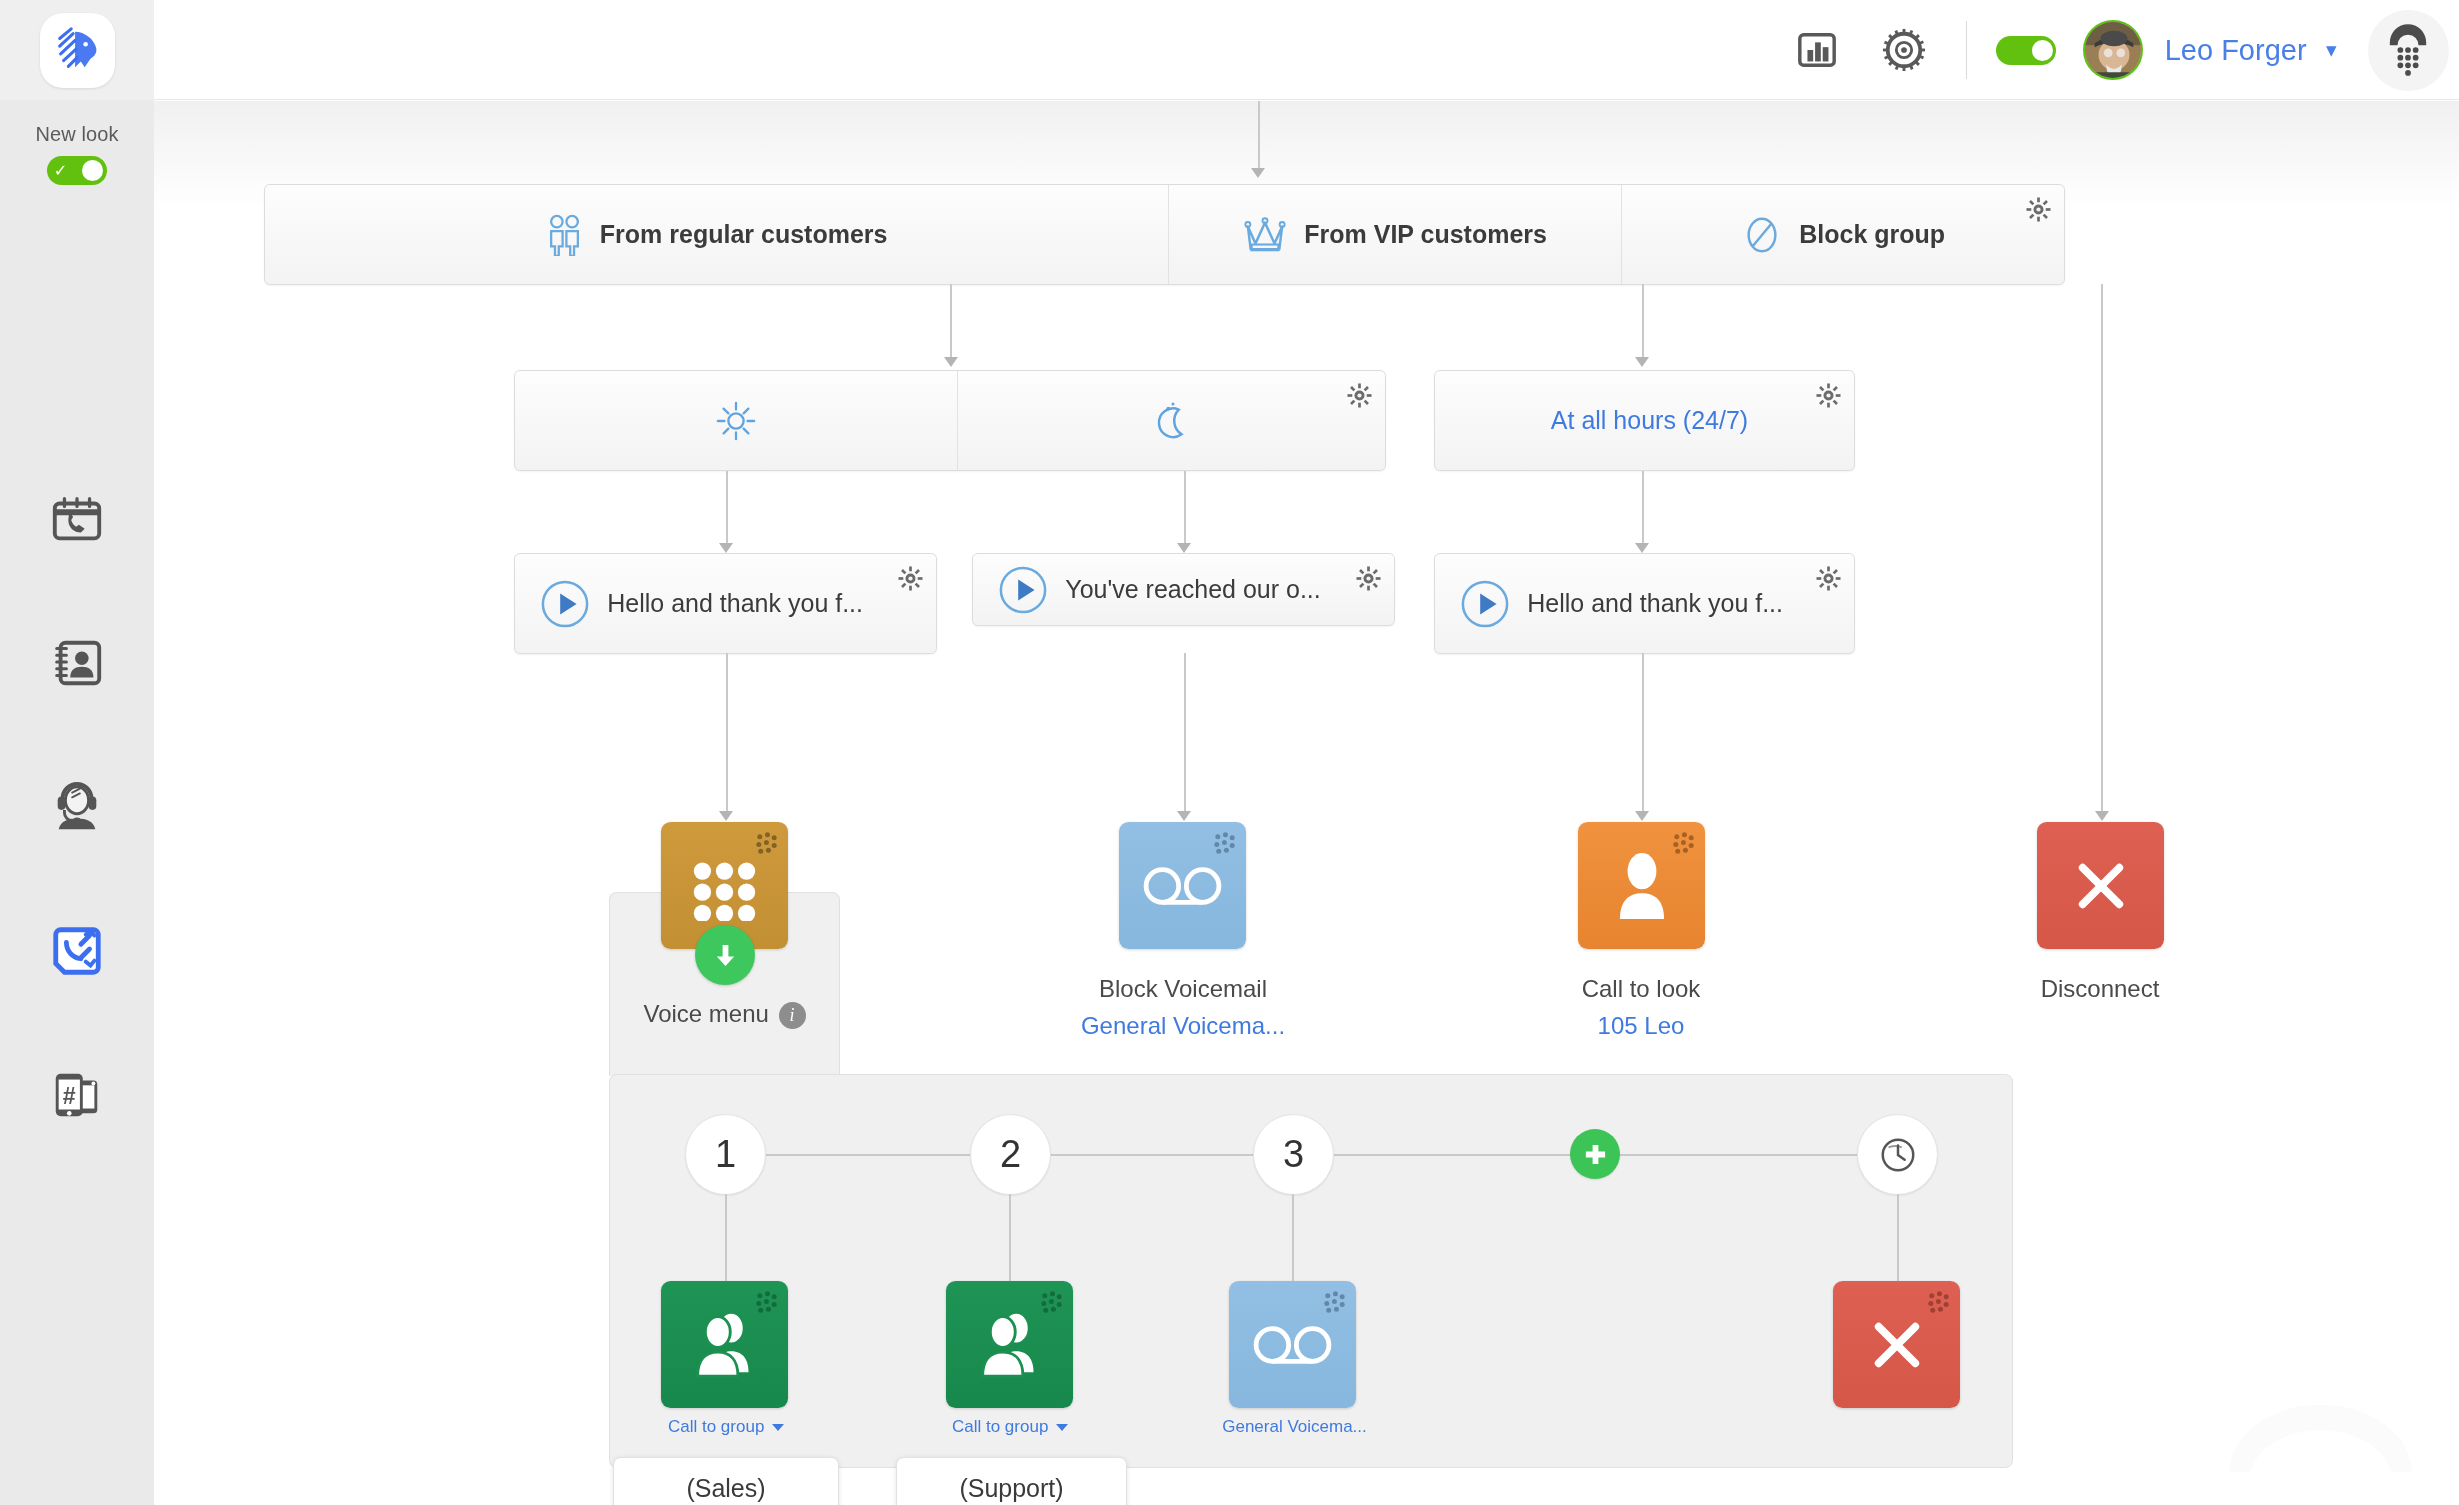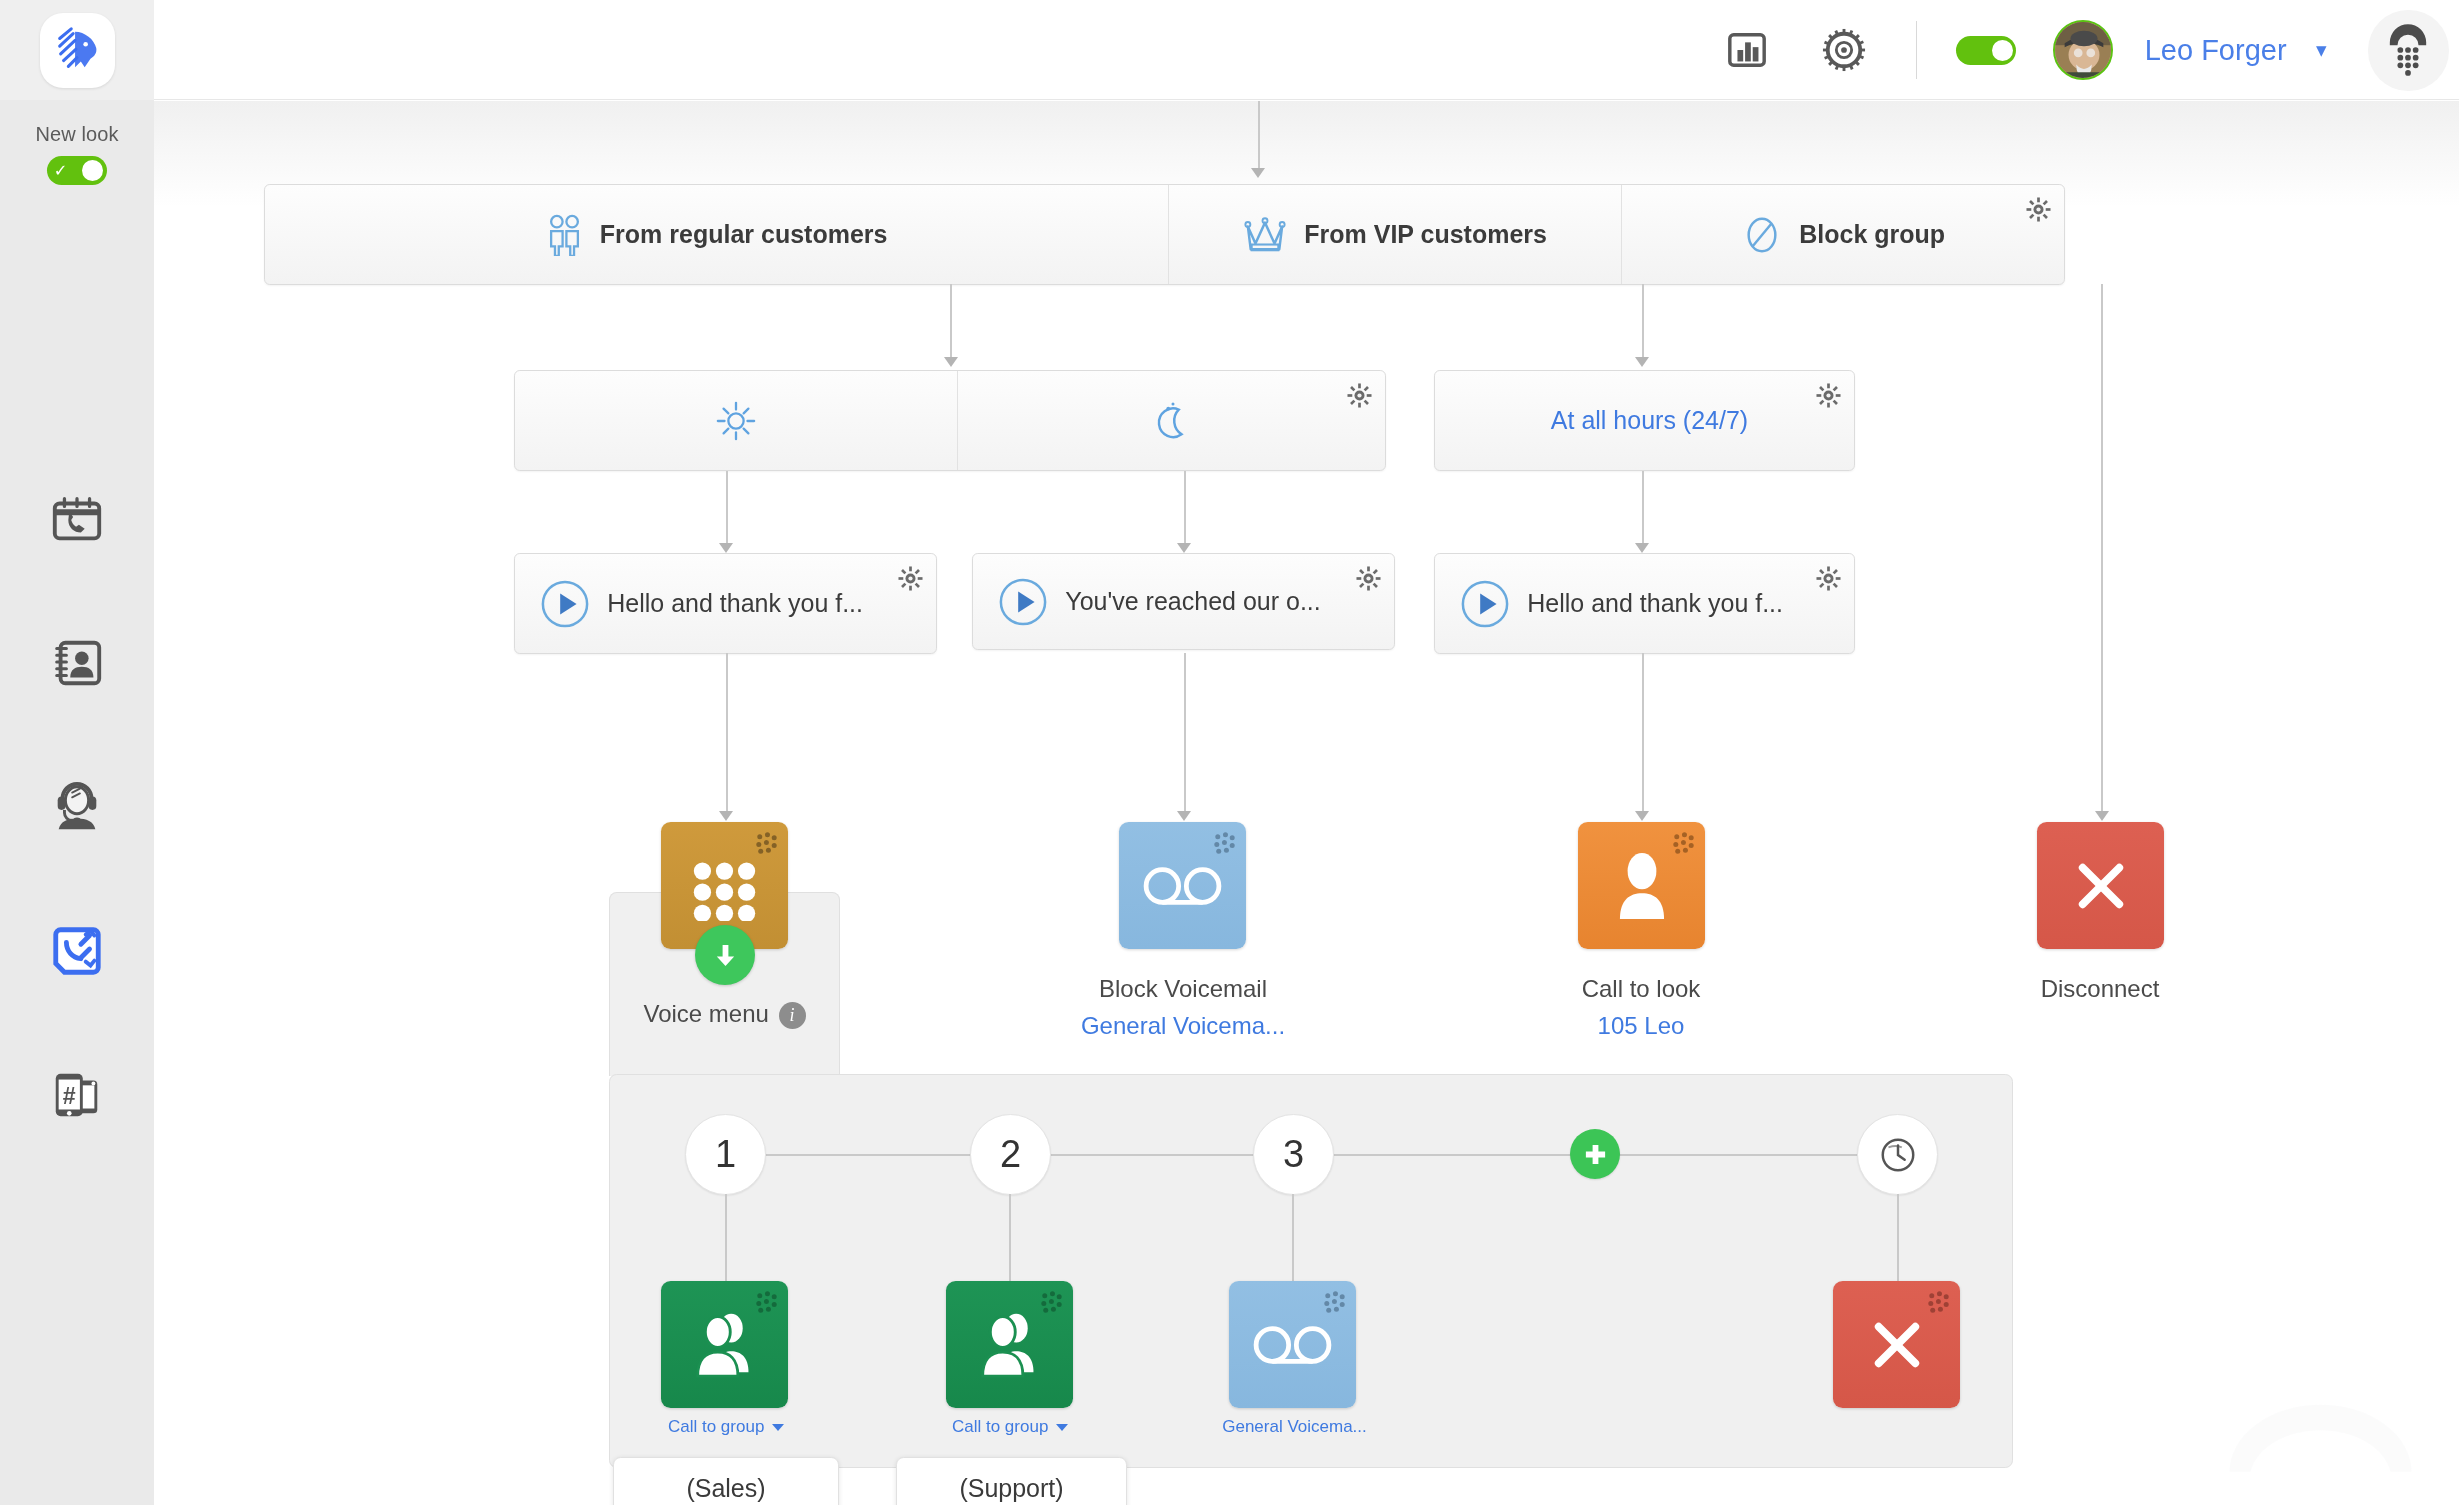--- a/index.html
+++ b/index.html
@@ -56,21 +56,21 @@
 
   
   #header {
     position: absolute; left: 154px; top: 0;
     width: 2306px; height: 100px;
     background: #ffffff;
     border-bottom: 1px solid #e7e7e7;
   }
   #header-right {
     position: absolute; right: 0; top: 0; height: 100px;
-    display: flex; align-items: center; gap: 16px;
+    display: flex; align-items: center; gap: 6px;
   }
   .hdr-icon-btn {
     width: 81px; height: 100px;
     display: flex; align-items: center; justify-content: center;
   }
   .hdr-sep {
     width: 1px; height: 58px; background: #d9d9d9; margin: 0 23px 0 15.4px;
   }
   .hdr-toggle {
     width: 60px; height: 29px; border-radius: 15.4px;
@@ -544,21 +544,21 @@
             <rect x="20.5" y="11.6" width="5" height="2.8"></rect>
           <rect x="11.6" y="0.5" width="2.8" height="5" transform="rotate(45 13 13)"></rect>
           <rect x="11.6" y="20.5" width="2.8" height="5" transform="rotate(45 13 13)"></rect>
           <rect x="0.5" y="11.6" width="5" height="2.8" transform="rotate(45 13 13)"></rect>
           <rect x="20.5" y="11.6" width="5" height="2.8" transform="rotate(45 13 13)"></rect>
         </g>
       </svg>
     </div>
   </div>
 
-  <div class="card" style="left:818px; top:452px; width:423px; height:97px;">
+  <div class="card" style="left:818px; top:452px; width:423px; height:73px;">
     <div class="card-seg" style="left:25px; width:379px; justify-content:flex-start;">
       <svg width="50" height="50" viewBox="0 0 52 52">
         <circle cx="26" cy="26" r="23" fill="none" stroke="#6aaade" stroke-width="2.6"></circle>
         <path d="M21 15 L38 26 L21 37 Z" fill="#3f7ac4"></path>
       </svg>
       <span class="card-label">You've reached our o...</span>
     </div>
     <div class="gear">
       <svg width="25" height="25" viewBox="0 0 26 26">
         <circle cx="13" cy="13" r="5.2" fill="#6b6b6b"></circle>

